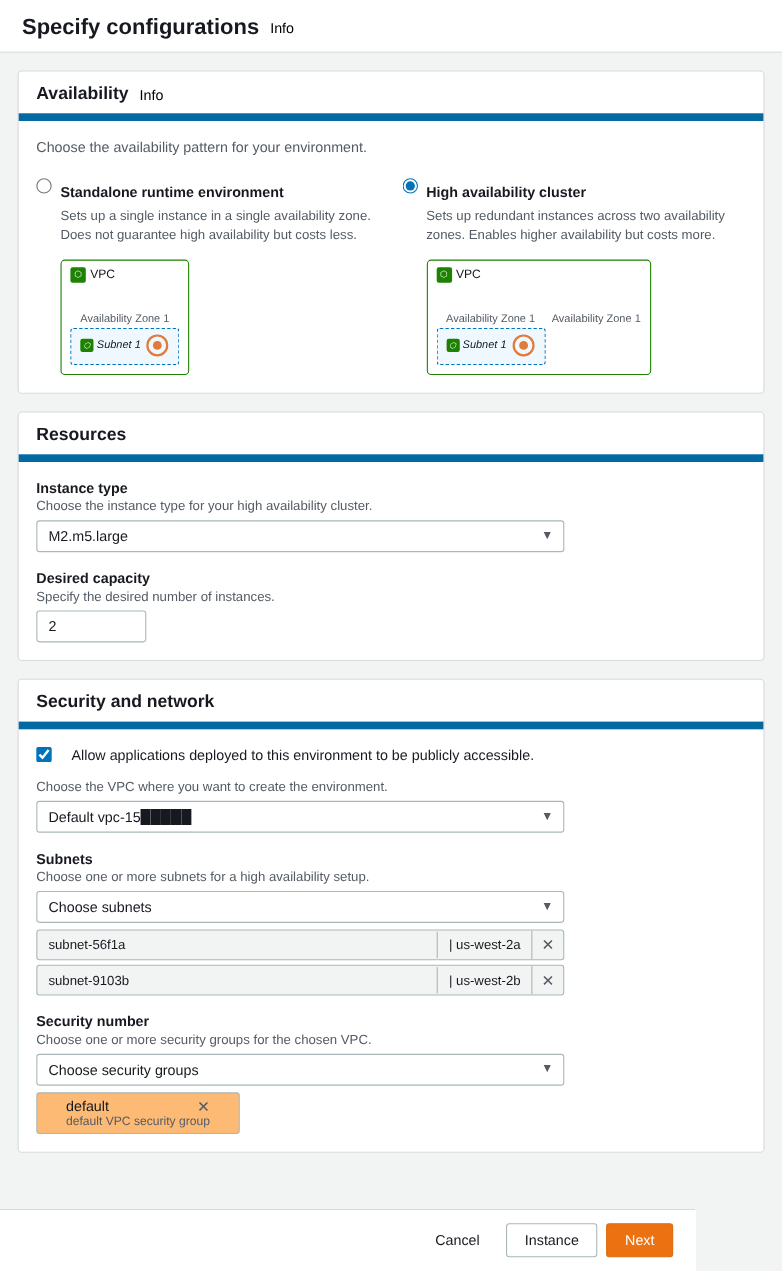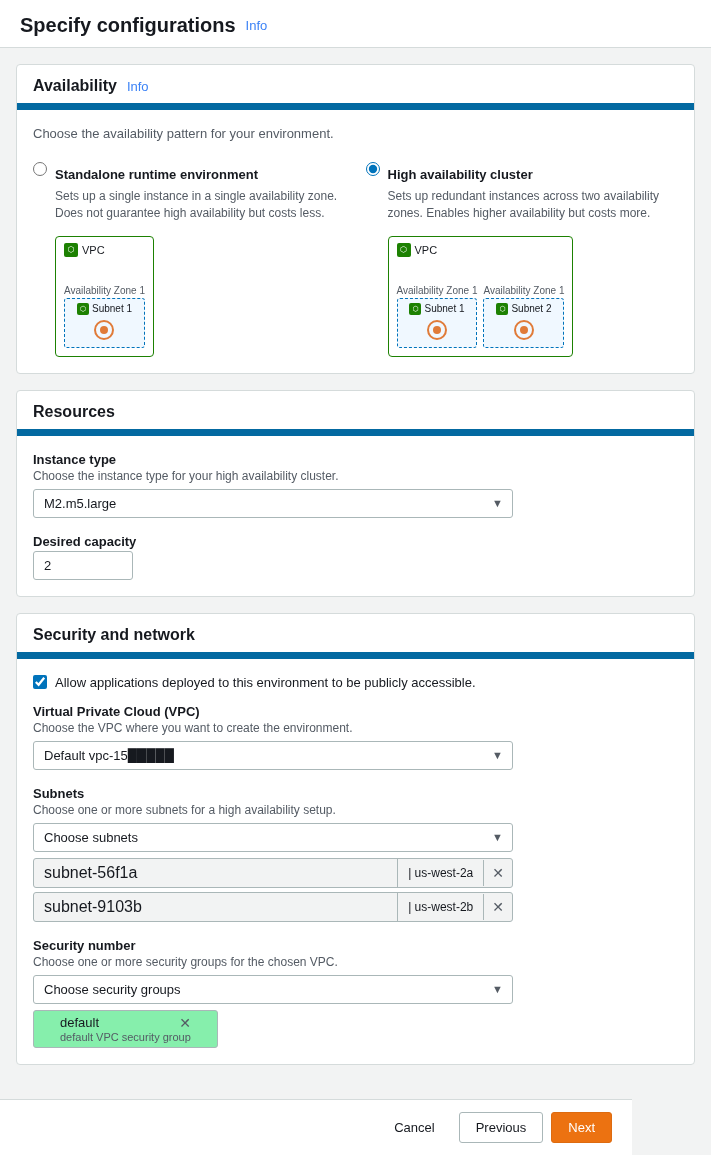--- a/index.html
+++ b/index.html
@@ -18,21 +18,21 @@
       display: flex;
       align-items: center;
       gap: 10px;
     }
     .page-title {
       font-size: 20px;
       font-weight: 700;
       color: #16191f;
     }
     .info-link {
-      color: #3b82f6;
+      color: #000000;
       font-size: 13px;
       cursor: pointer;
       text-decoration: none;
     }
     .main-content {
       padding: 16px 16px 80px 16px;
       display: flex;
       flex-direction: column;
       gap: 16px;
     }
@@ -138,24 +138,24 @@
       font-size: 10px;
       color: #545b64;
       text-align: center;
       margin-top: 24px;
     }
     .subnet-box {
       border: 1.5px dashed #0073bb;
       border-radius: 3px;
       padding: 4px 8px 6px 8px;
       display: flex;
-      flex-direction: column;
       align-items: center;
       gap: 4px;
       background: #f0f8ff;
+      font-style: italic;
     }
     .subnet-label {
       font-size: 10px;
       color: #16191f;
       display: flex;
       align-items: center;
       gap: 3px;
     }
     .subnet-icon {
       width: 12px;
@@ -244,21 +244,21 @@
       border: 1px solid #aab7b8;
       border-radius: 3px;
       font-size: 13px;
       color: #16191f;
       width: 100px;
     }
     
     .checkbox-row {
       display: flex;
       align-items: center;
-      gap: 8px;
+      gap: 18px;
       margin-bottom: 14px;
     }
     .checkbox-row input[type="checkbox"] {
       accent-color: #0073bb;
       width: 14px;
       height: 14px;
       cursor: pointer;
     }
     .checkbox-label {
       font-size: 13px;
@@ -273,21 +273,21 @@
       display: flex;
       align-items: center;
       border: 1px solid #aab7b8;
       border-radius: 3px;
       background: #f2f3f3;
       overflow: hidden;
       max-width: 480px;
     }
     .subnet-tag-name {
       padding: 5px 10px;
-      font-size: 16px;
+      font-size: 12px;
       color: #16191f;
       flex: 1;
       border-right: 1px solid #aab7b8;
     }
     .subnet-tag-az {
       padding: 5px 10px;
       font-size: 12px;
       color: #16191f;
     }
     .subnet-tag-close {
@@ -297,21 +297,21 @@
       font-size: 14px;
       background: none;
       border: none;
       border-left: 1px solid #aab7b8;
     }
     .security-tag {
       display: inline-flex;
       flex-direction: column;
       border: 1px solid #aab7b8;
       border-radius: 3px;
-      background: #86efac;
+      background: #fdba74;
       padding: 4px 26px;
       margin-top: 6px;
       min-width: 120px;
     }
     .security-tag-row {
       display: flex;
       align-items: center;
       justify-content: space-between;
       gap: 8px;
     }
@@ -442,31 +442,20 @@
                     </div>
                     <div class="instance-icon">
                       <div class="instance-circle">
                         <div class="instance-inner"></div>
                       </div>
                     </div>
                   </div>
                 </div>
                 <div class="az-column">
                   <span class="az-label">Availability Zone 1</span>
-                  <div class="subnet-box">
-                    <div class="subnet-label">
-                      <span class="subnet-icon">⬡</span>
-                      <span>Subnet 2</span>
-                    </div>
-                    <div class="instance-icon">
-                      <div class="instance-circle">
-                        <div class="instance-inner"></div>
-                      </div>
-                    </div>
-                  </div>
                 </div>
               </div>
             </div>
           </div>
         </div>
       </div>
     </div>
   </div>
 
   <div class="section-card">
@@ -481,38 +470,38 @@
           <select>
             <option>M2.m5.large</option>
             <option>M2.m5.xlarge</option>
             <option>M2.m5.2xlarge</option>
           </select>
           <span class="select-arrow">▼</span>
         </div>
       </div>
       <div class="field-group">
         <div class="field-label">Desired capacity</div>
+        <div class="field-hint">Specify the desired number of instances.</div>
         <input type="number" value="2" style="">
       </div>
     </div>
   </div>
 
   <div class="section-card">
     <div class="section-header">
       <span class="section-title">Security and network</span>
     </div>
     <div class="section-body">
 
       <div class="checkbox-row">
         <input type="checkbox" id="publicAccess" checked="" style="">
         <label class="checkbox-label" for="publicAccess">Allow applications deployed to this environment to be publicly accessible.</label>
       </div>
 
       <div class="field-group">
-        <div class="field-label">Virtual Private Cloud (VPC)</div>
         <div class="field-hint">Choose the VPC where you want to create the environment.</div>
         <div class="select-wrapper full">
           <select>
             <option>Default vpc-15█████</option>
           </select>
           <span class="select-arrow">▼</span>
         </div>
       </div>
 
       <div class="field-group">
@@ -554,15 +543,15 @@
           </div>
           <span class="security-tag-desc">default VPC security group</span>
         </div>
       </div>
     </div>
   </div>
 </div>
 
 <div class="footer">
   <button class="btn btn-cancel">Cancel</button>
-  <button class="btn btn-secondary">Previous</button>
+  <button class="btn btn-secondary">Instance</button>
   <button class="btn btn-primary">Next</button>
 </div>
 
 </body></html>

